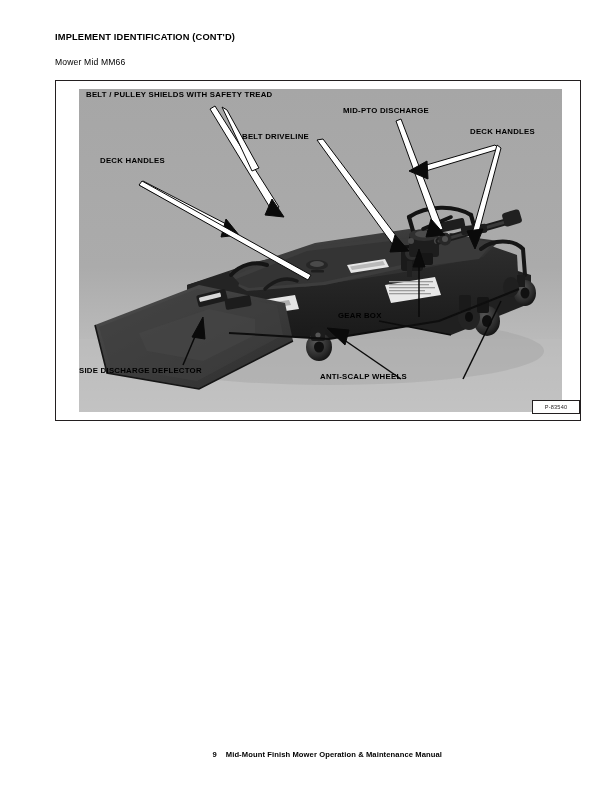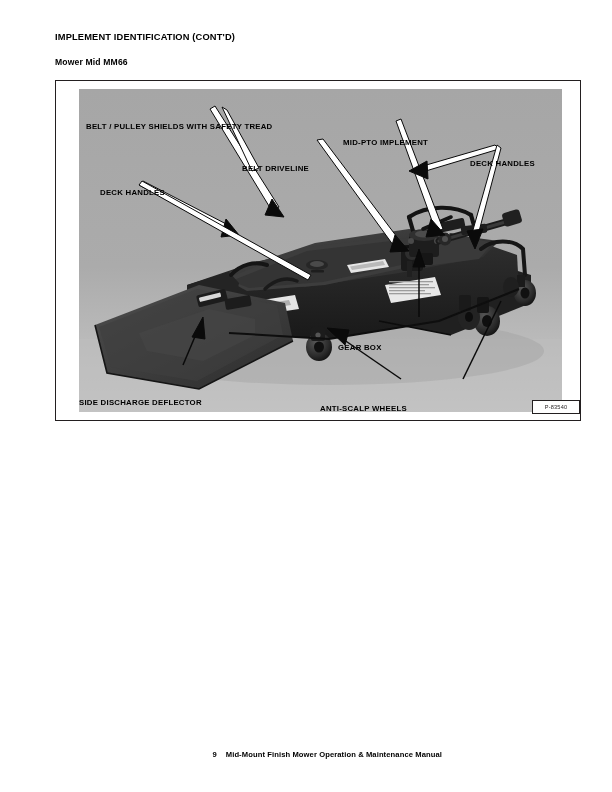--- a/index.html
+++ b/index.html
@@ -31,21 +31,21 @@
     font-size: 9.3px;
     font-weight: bold;
     letter-spacing: 0.15px;
     white-space: nowrap;
   }
   .sub-title {
     position: absolute;
     left: 55px;
     top: 57px;
     font-size: 8.6px;
-    font-weight: bold;
+    font-weight: normal;
     letter-spacing: 0.15px;
     white-space: nowrap;
   }
 
   
   .figure-frame {
     position: absolute;
     left: 55px;
     top: 80px;
     width: 526px;
@@ -92,21 +92,20 @@
 
   
   .callout {
     position: absolute;
     font-size: 7.8px;
     font-weight: bold;
     letter-spacing: 0.25px;
     white-space: nowrap;
     color: #000000;
     line-height: 1;
-    margin-top: 32px;
   }
 
   
   .footer {
     position: absolute;
     right: 55px;
     bottom: 33px;
     display: flex;
     align-items: baseline;
     gap: 9px;
@@ -337,21 +336,21 @@
         </g>
       </svg>
     </div>
 
     <div class="part-number-box">
       <span>P-83540</span>
     </div>
   </div>
 
   <div class="callout" style="left:86px;  top:91px;">BELT / PULLEY SHIELDS WITH SAFETY TREAD</div>
-  <div class="callout" style="left:343px; top:107px;">MID-PTO IMPLEMENT</div>
+  <div class="callout" style="left:343px; top:107px;">MID-PTO DISCHARGE</div>
   <div class="callout" style="left:242px; top:133px;">BELT DRIVELINE</div>
   <div class="callout" style="left:470px; top:128px;">DECK HANDLES</div>
   <div class="callout" style="left:100px; top:157px;">DECK HANDLES</div>
   <div class="callout" style="left:338px; top:312px;">GEAR BOX</div>
   <div class="callout" style="left:79px;  top:367px;">SIDE DISCHARGE DEFLECTOR</div>
   <div class="callout" style="left:320px; top:373px;">ANTI-SCALP WHEELS</div>
 
   <div class="footer">
     <span class="page-num">9</span>
     <span>Mid-Mount Finish Mower Operation &amp; Maintenance Manual</span>

